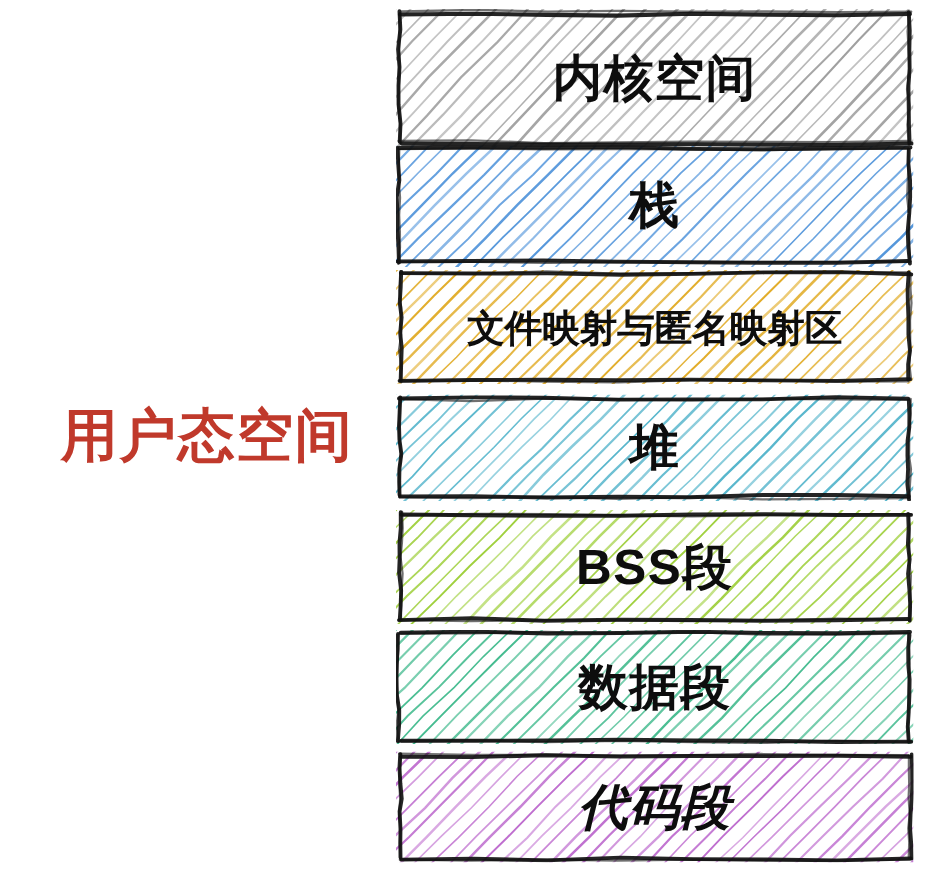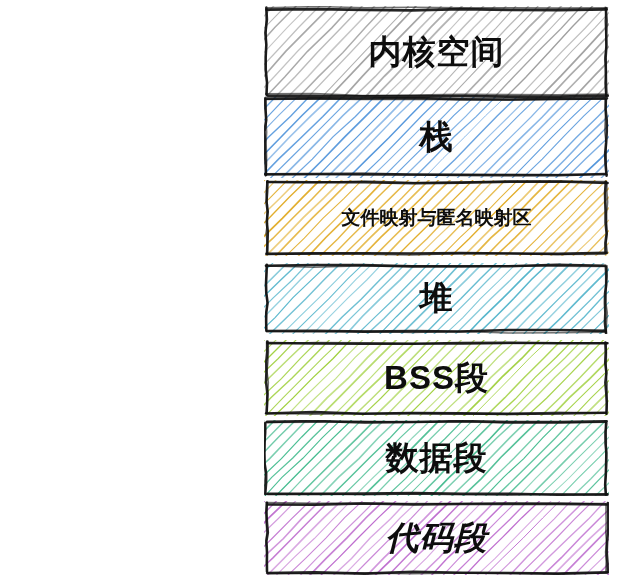--- a/index.html
+++ b/index.html
@@ -65,39 +65,40 @@
     align-items: center;
     justify-content: center;
     color: #0d0d0d;
     font-weight: 700;
     letter-spacing: 1px;
     white-space: nowrap;
     user-select: none;
     z-index: 4;
   }
   .band-label.size-lg { font-size: 33px; }
-  .band-label.size-sm { font-size: 19px; letter-spacing: 0px; font-weight: 700; }
+  .band-label.size-sm { font-size: 25px; letter-spacing: 0px; font-weight: 700; }
 
   .band-border {
     position: absolute;
     inset: 0;
     z-index: 3;
     pointer-events: none;
   }
   .band-border svg, .band-fill svg {
     display: block;
     width: 100%;
     height: 100%;
   }
 </style>
 </head>
 <body>
 
 <div id="diagram-root">
 
+  <div id="userspace-label">用户态空间</div>
 
   <div id="band-stack">
       <div class="band" style="top: 0px; height: 92px; width: 345px; padding-left: 28px;">
         <div class="band-fill">
           <svg viewBox="0 0 345 88" preserveAspectRatio="none">
             <path d="M-101.99,88.84 L-79.54,66.42 L-56.20,44.56 L-33.41,21.75 L-11.19,-1.59" stroke="#9a9a9a" stroke-width="1.42" fill="none" stroke-linecap="round" opacity="0.70"></path>
             <path d="M-90.42,90.44 L-67.02,67.39 L-44.01,43.40 L-20.25,20.70 L2.17,-2.47" stroke="#9a9a9a" stroke-width="1.03" fill="none" stroke-linecap="round" opacity="0.57"></path>
             <path d="M-80.60,91.05 L-57.47,67.22 L-33.94,44.30 L-10.93,20.62 L12.84,-3.13" stroke="#9a9a9a" stroke-width="1.31" fill="none" stroke-linecap="round" opacity="0.60"></path>
             <path d="M-68.28,89.33 L-46.32,67.22 L-23.49,43.41 L-0.50,21.76 L23.13,-1.43" stroke="#9a9a9a" stroke-width="1.10" fill="none" stroke-linecap="round" opacity="0.70"></path>
             <path d="M-59.28,90.37 L-36.20,67.59 L-11.86,44.70 L10.75,20.56 L34.42,-2.24" stroke="#9a9a9a" stroke-width="1.48" fill="none" stroke-linecap="round" opacity="0.83"></path>

